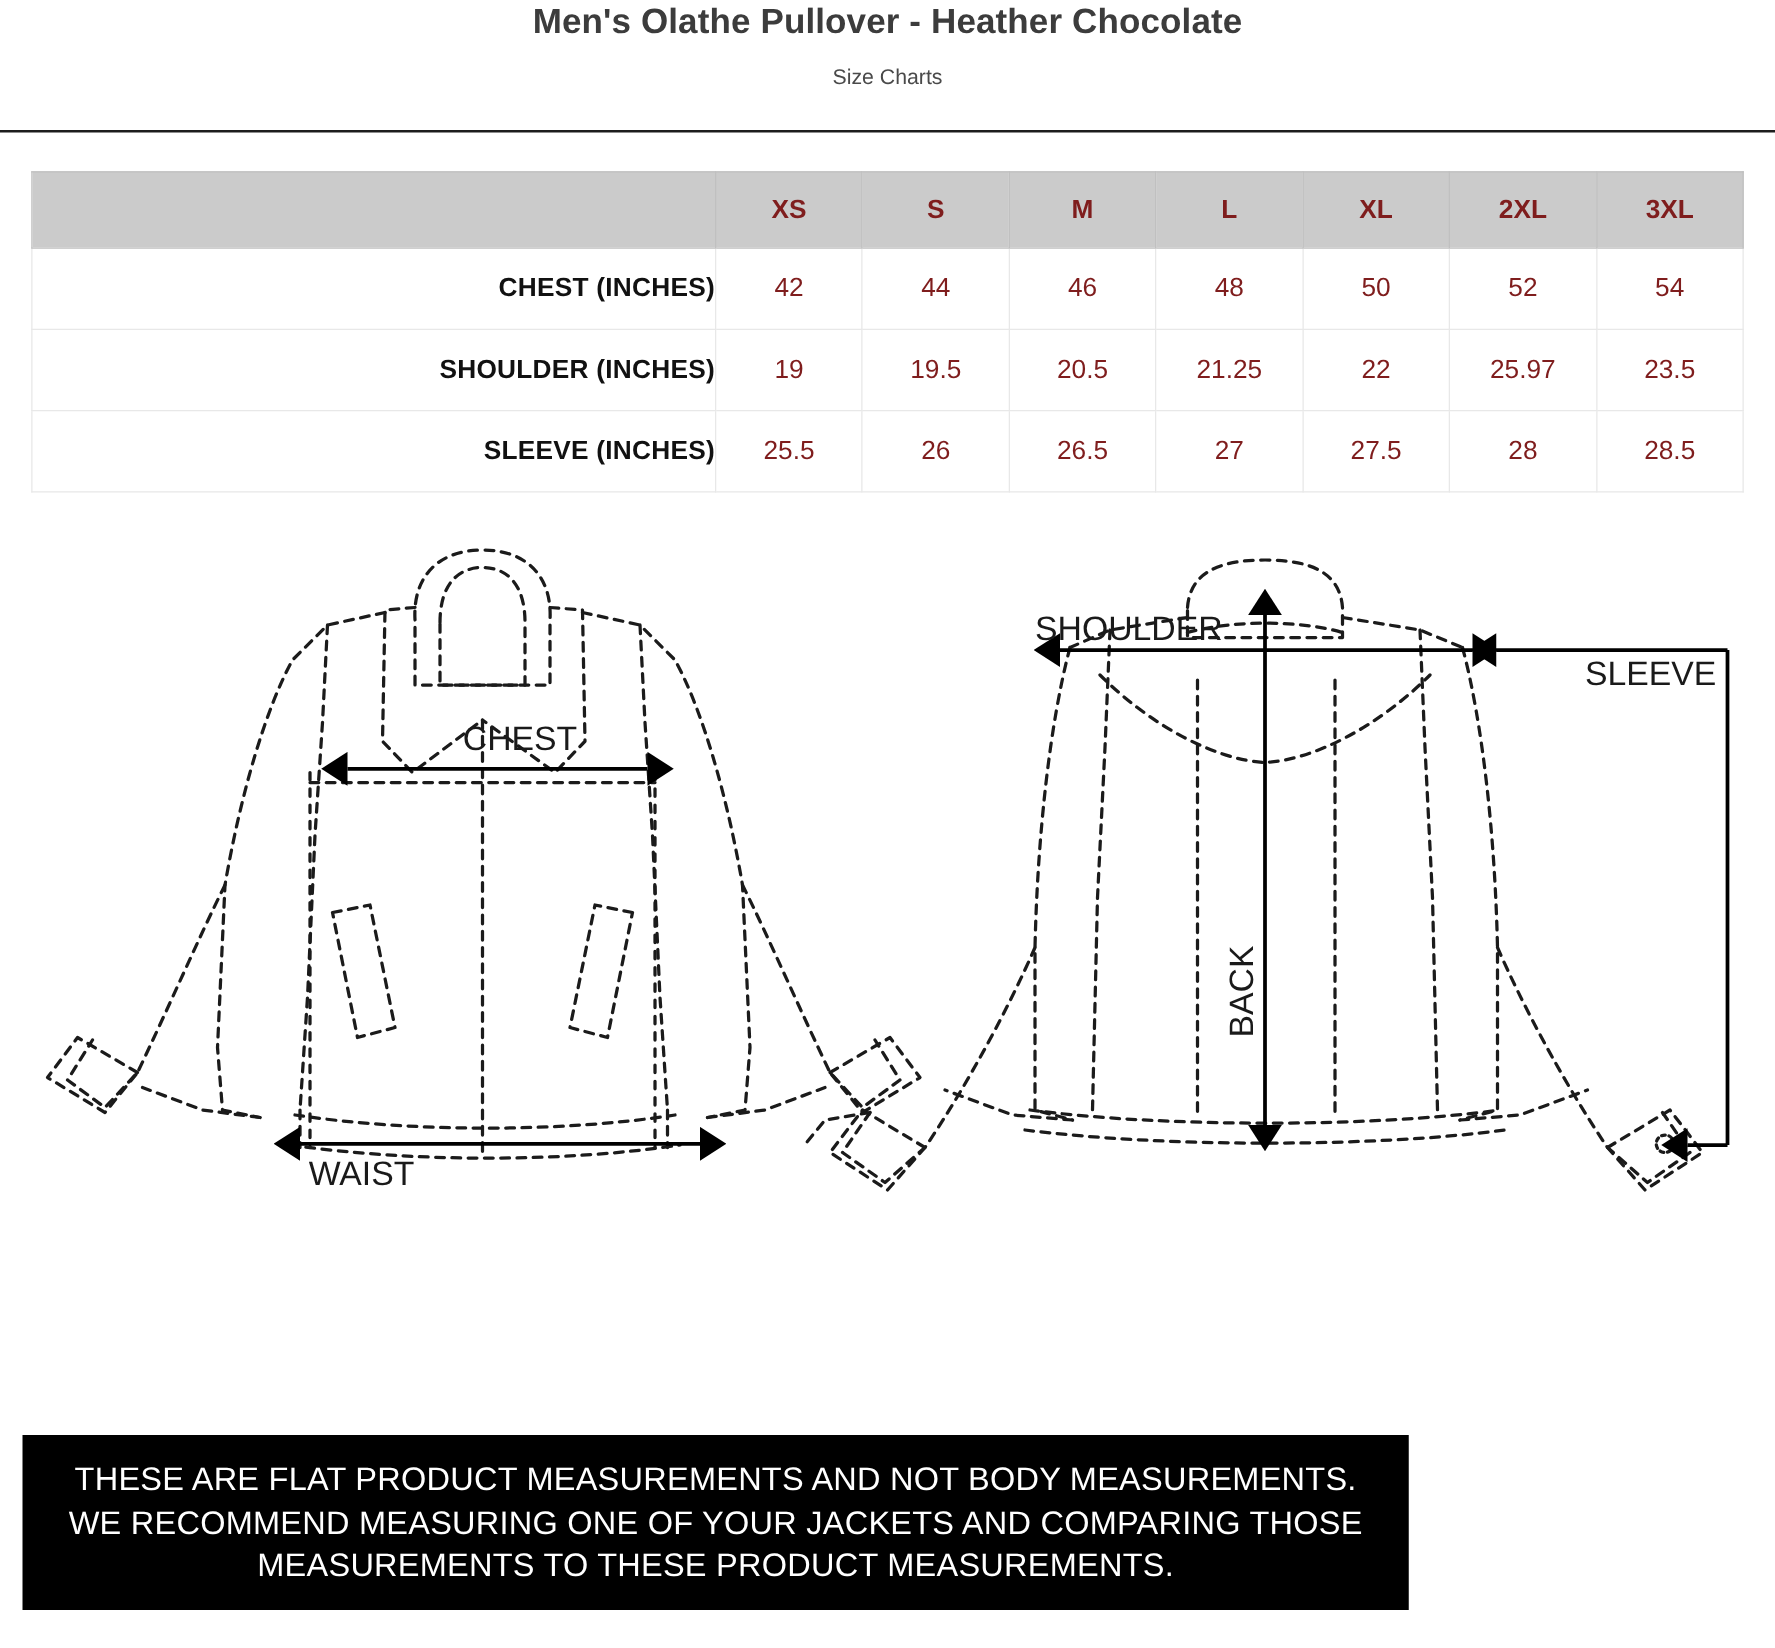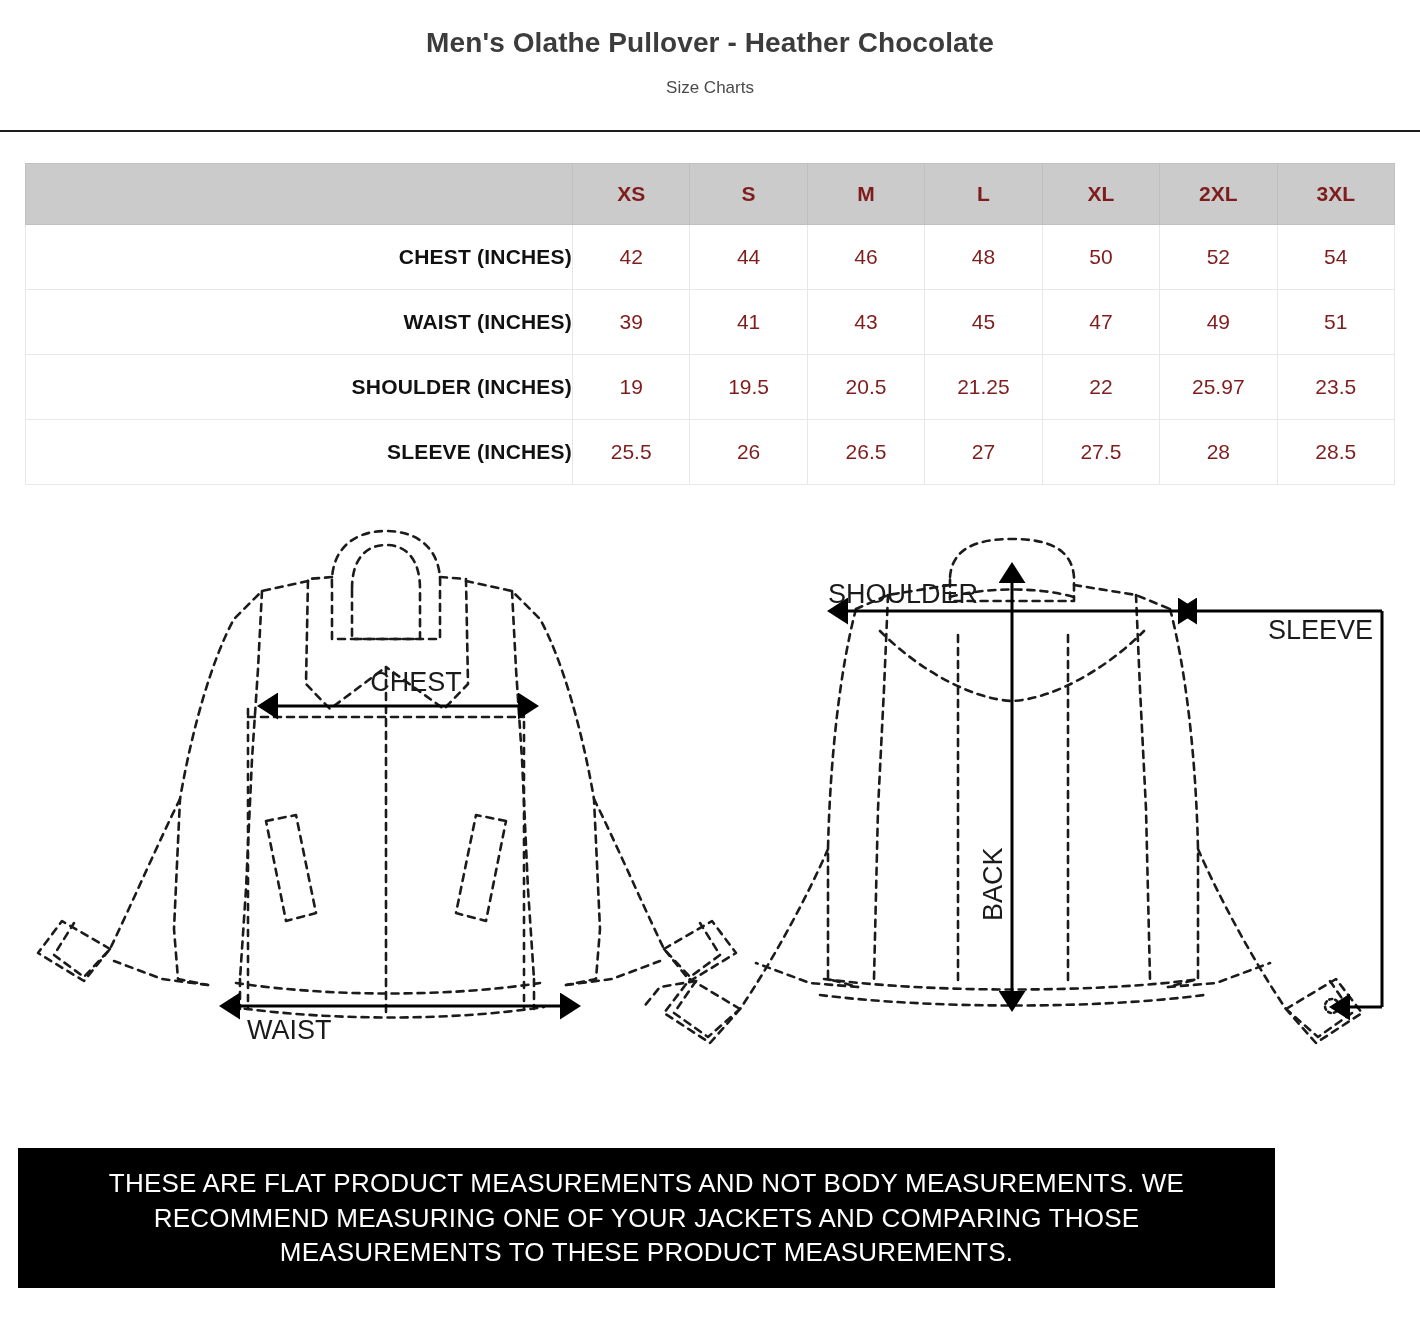--- a/index.html
+++ b/index.html
@@ -12,21 +12,20 @@
     width: 1420px;
     height: 1318px;
     font-family: "Liberation Sans", sans-serif;
     color: #3d3d3d;
     position: relative;
     overflow: hidden;
   }
 
   
   .page-header {
-    padding-top: 26px;
     text-align: center;
   }
   .page-title {
     font-size: 28px;
     font-weight: bold;
     color: #3c3c3c;
     letter-spacing: 0.1px;
     line-height: 1.2;
     margin: 0;
   }
@@ -91,21 +90,21 @@
   }
   .diagram svg {
     display: block;
   }
 
   
   .disclaimer {
     position: absolute;
     left: 18px;
     top: 1148px;
-    width: 1257px;
+    width: 1109px;
     height: 140px;
     background: #000000;
     color: #ffffff;
     display: flex;
     align-items: center;
     justify-content: center;
     text-align: center;
   }
   .disclaimer p {
     margin: 0;
@@ -154,30 +153,20 @@
         <td class="row-label">CHEST (INCHES)</td>
         <td>42</td>
         <td>44</td>
         <td>46</td>
         <td>48</td>
         <td>50</td>
         <td>52</td>
         <td>54</td>
       </tr>
       <tr>
-        <td class="row-label">WAIST (INCHES)</td>
-        <td>39</td>
-        <td>41</td>
-        <td>43</td>
-        <td>45</td>
-        <td>47</td>
-        <td>49</td>
-        <td>51</td>
-      </tr>
-      <tr>
         <td class="row-label">SHOULDER (INCHES)</td>
         <td>19</td>
         <td>19.5</td>
         <td>20.5</td>
         <td>21.25</td>
         <td>22</td>
         <td>25.97</td>
         <td>23.5</td>
       </tr>
       <tr>

